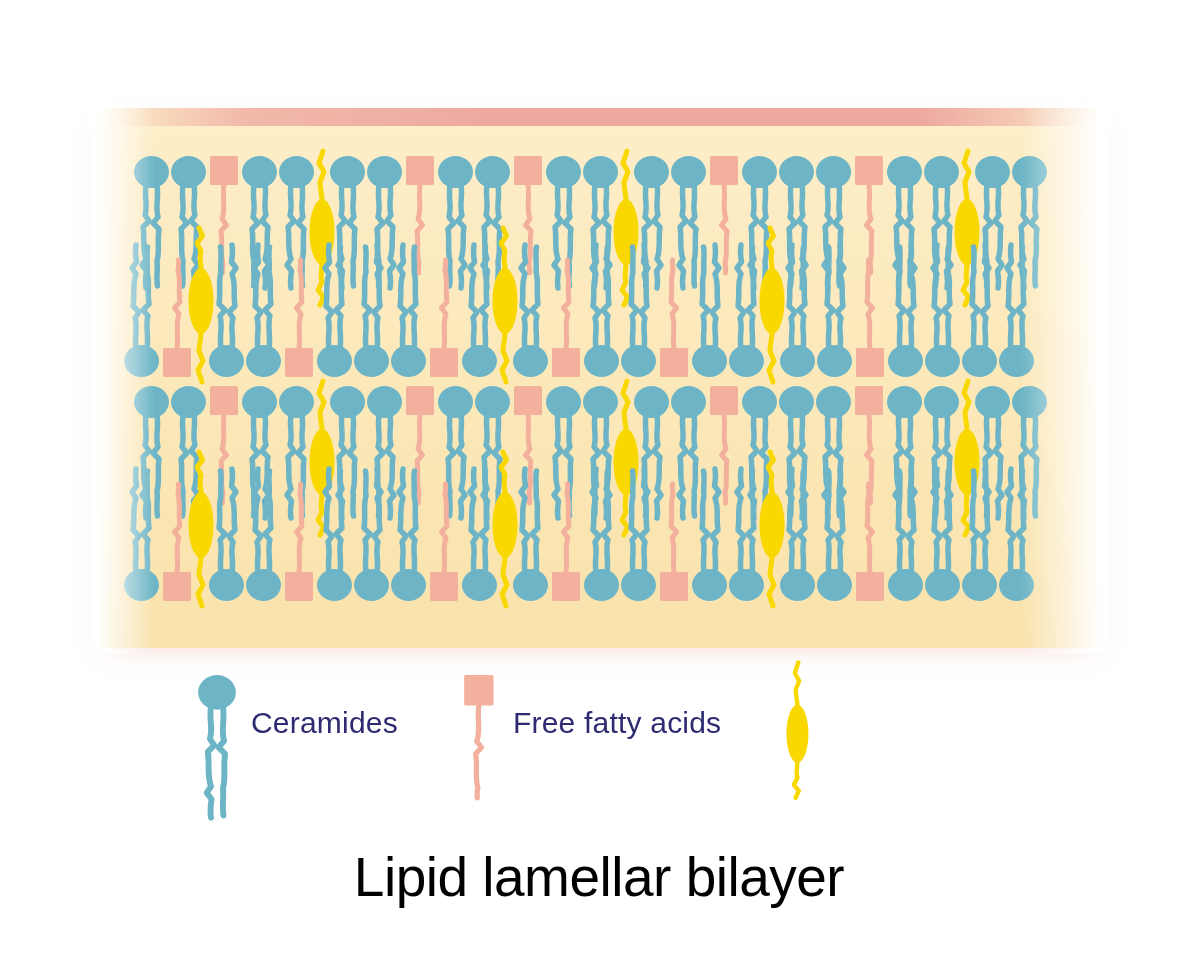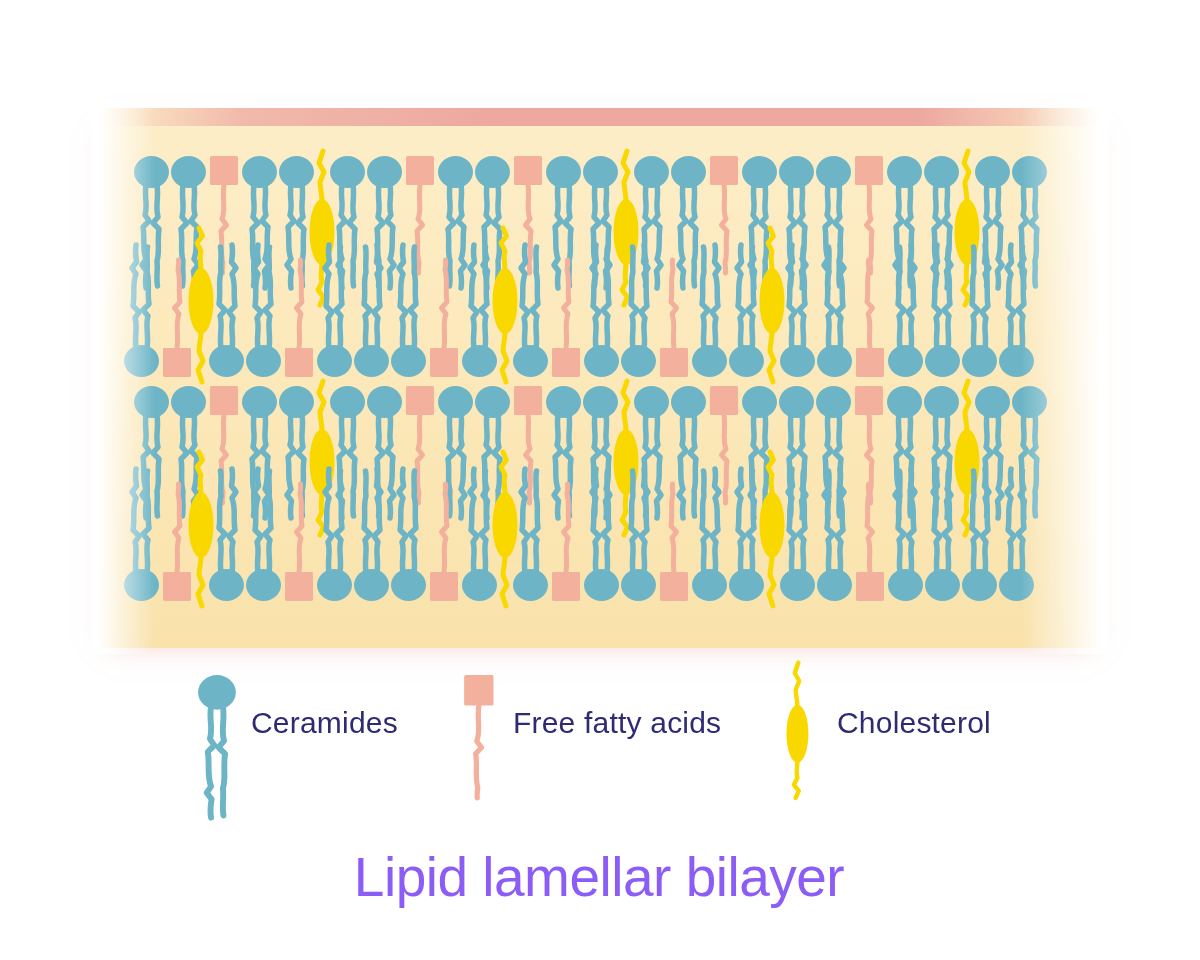--- a/index.html
+++ b/index.html
@@ -42,21 +42,21 @@
   #icon-cer{left:197px;top:14px;}
   #lab-cer{left:251px;}
   #icon-ffa{left:461px;top:14px;}
   #lab-ffa{left:513px;text-align:center;}
   #icon-chol{left:786px;top:6px;}
   #lab-chol{left:837px;}
 
   
   .title{
     position:absolute;left:0;right:2px;top:845px;margin:0;
-    text-align:center;font-size:55px;font-weight:500;color:#8b5cf6;
+    text-align:center;font-size:55px;font-weight:500;color:#000000;
     letter-spacing:-0.5px;
   }
 </style>
 </head>
 <body>
 
 <div class="canvas">
 
   <div class="membrane">
     <div class="band"></div>
@@ -1019,18 +1019,17 @@
         </svg>
       </span>
     <span id="lab-ffa" class="legend-label">Free fatty acids</span>
     <span id="icon-chol" class="legend-icon">
         <svg width="22.88" height="132" viewBox="0 0 26 150">
       <path d="M14 -4 L10 8 L15 17 L11 27 C11 33 13 38 13 46" stroke="#f9d800" stroke-width="5" stroke-linecap="round" stroke-linejoin="round" fill="none"></path>
       <ellipse cx="13" cy="77" rx="12.5" ry="33" fill="#f9d800"></ellipse>
       <path d="M13 107 C13 115 11 121 13 127 L9 135 L14.5 142 L11 150" stroke="#f9d800" stroke-width="5" stroke-linecap="round" stroke-linejoin="round" fill="none"></path>
     </svg>
       </span>
-    <span id="lab-chol" class="legend-label">Cholesterol</span>
   </div>
 
   <h1 class="title">Lipid lamellar bilayer</h1>
 
 </div>
 
 </body></html>

